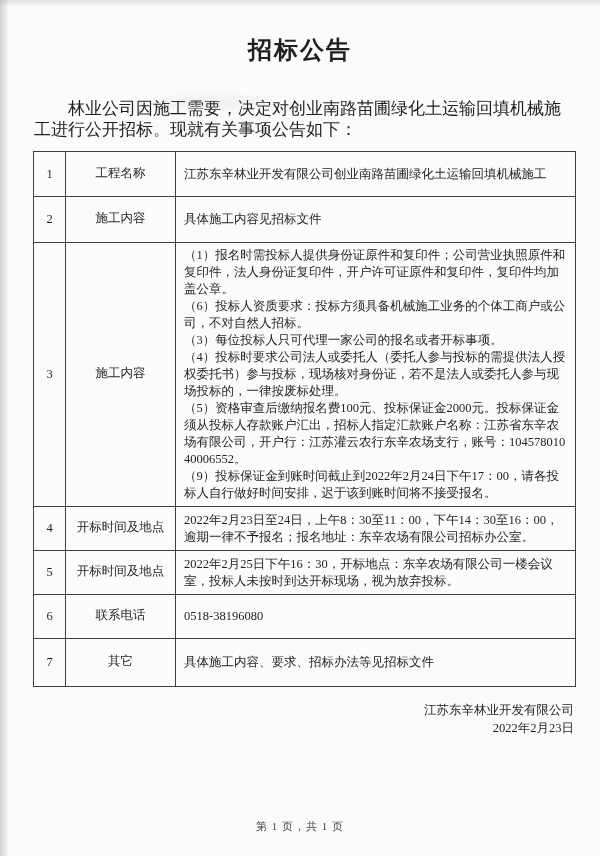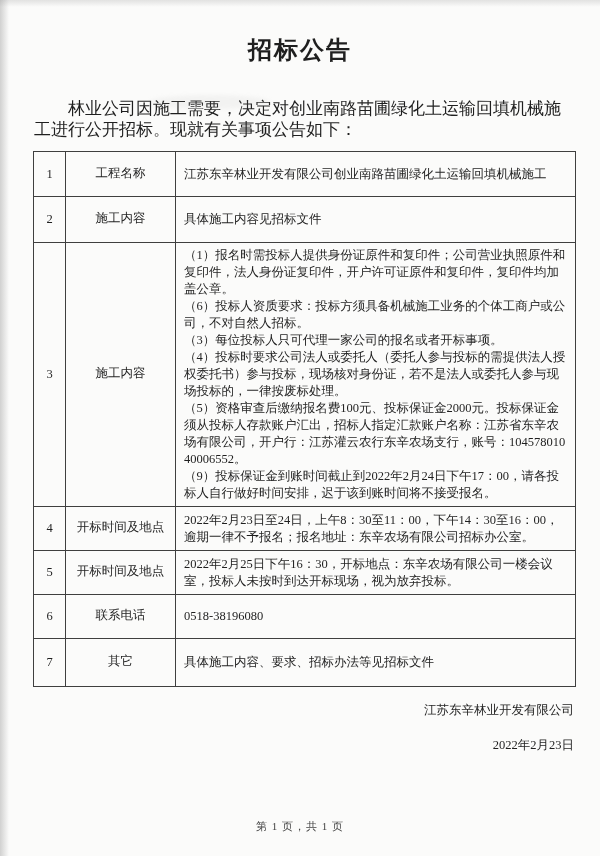--- a/index.html
+++ b/index.html
@@ -69,21 +69,21 @@
   .tbl tr.r-3{height:44px;}
   .tbl tr.r-4{height:44px;}
   .tbl tr.r-5{height:44px;}
   .tbl tr.r-6{height:48px;}
   .sig{
     margin:14px 26px 0 0;
     text-align:right;
     font-size:12.5px;
   }
   .sig-company{line-height:18px;}
-  .sig-date{margin-top:17px;line-height:18px;}
+  .sig-date{line-height:18px;}
   .pagenum{
     position:absolute;
     left:0;right:0;
     bottom:22px;
     text-align:center;
     font-size:11px;
     color:#454545;
     letter-spacing:1px;
   }
 </style>

